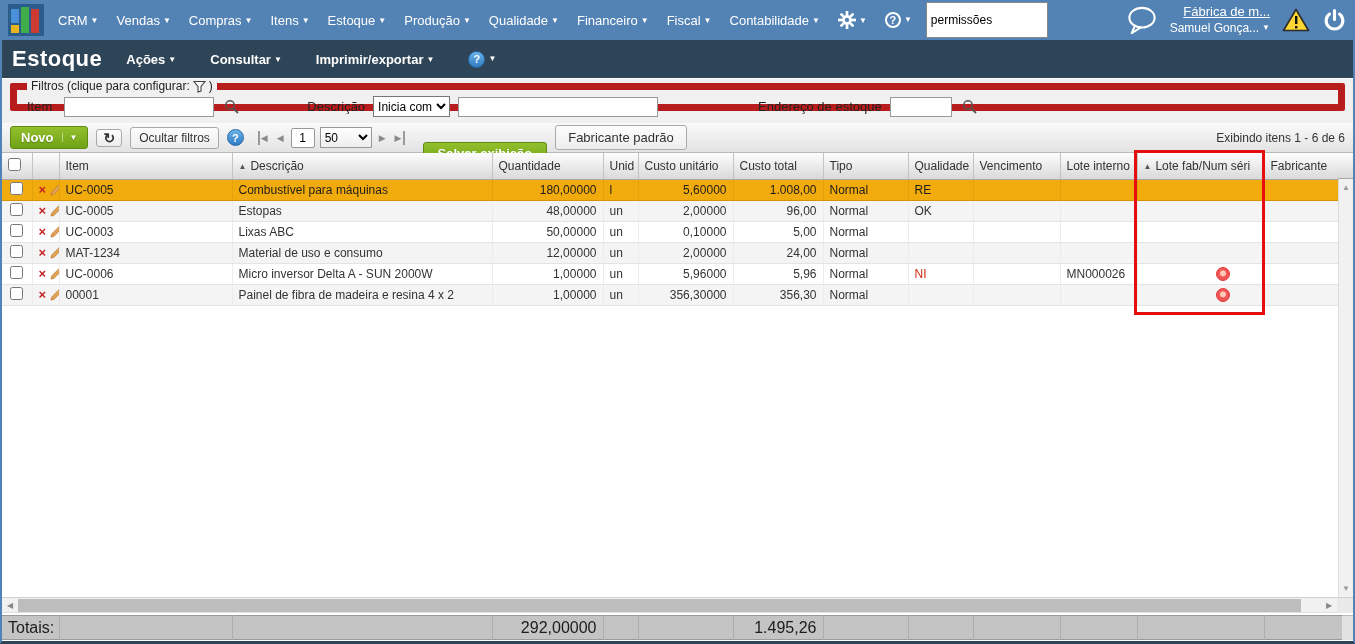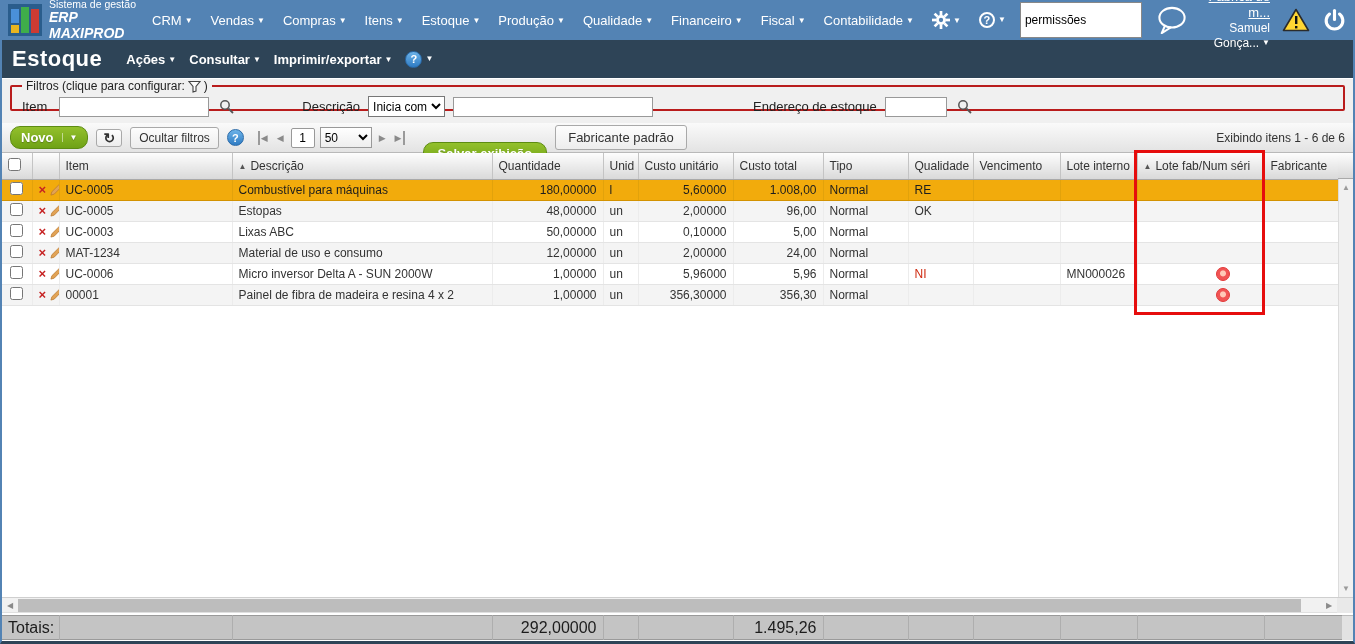--- a/index.html
+++ b/index.html
@@ -34,45 +34,45 @@
   .top-right { margin-left:auto; display:flex; align-items:center; gap:12px; }
   .chat-icon { cursor:pointer; display:inline-flex; }
   .user-block { text-align:right; line-height:1.25; cursor:pointer; }
   .user-block .company { color:#fff; font-size:13px; text-decoration:underline; }
   .user-block .uname { color:#fff; font-size:12px; }
   .warn-icon, .power-icon { cursor:pointer; display:inline-flex; }
 
   
   .pageheader { height:38px; background:#2e4457; display:flex; align-items:center; padding:0 10px; gap:24px; }
   .page-title { color:#fff; font-size:22px; font-weight:bold; letter-spacing:.5px; }
-  .ph-menus { display:flex; align-items:center; gap:13px; }
+  .ph-menus { display:flex; align-items:center; gap:34px; }
   .ph-menu { color:#fff; font-size:13px; font-weight:bold; cursor:pointer; }
   .help-blue { width:17px; height:17px; border-radius:50%; background:linear-gradient(#6db3e8,#2f7cc4);
                color:#fff; font-weight:bold; font-size:11px; display:inline-flex; align-items:center;
                justify-content:center; border:1px solid #2a6aa8; cursor:pointer; }
 
   
   .filters { height:44px; background:#f0f0f0; padding:0 8px; position:relative; }
-  .filters fieldset { border:2px solid #b91c1c; border-radius:2px; height:32px; margin-top:1px; padding:2px 10px; }
+  .filters fieldset { border:7px solid #b91c1c; border-radius:2px; height:32px; margin-top:1px; padding:2px 10px; }
   .filters legend { font-size:12px; color:#222; padding:0 4px; display:flex; align-items:center; gap:3px; }
   .funnel { display:inline-flex; cursor:pointer; }
   .filter-row { display:flex; align-items:center; gap:8px; margin-top:1px; }
   .flabel { font-size:13px; color:#222; white-space:nowrap; }
   .ftext { height:20px; border:1px solid #999; font-family:inherit; font-size:12px; padding:1px 4px; background:#fff; }
   .f-item { width:150px; margin-left:4px; }
   .f-desc { width:200px; }
   .f-end { width:62px; }
   .fselect { height:21px; font-family:inherit; font-size:12px; border:1px solid #777; background:#fff; }
   .mag { display:inline-flex; cursor:pointer; margin-left:2px; }
   .gap-lg { width:52px; } .gap-md { width:24px; }
 
   
   .toolbar { height:30px; background:linear-gradient(#fafafa,#e3e3e3); border-bottom:1px solid #b9b9b9;
              display:flex; align-items:center; padding:0 8px; gap:8px; }
-  .btn-green { background:linear-gradient(#93c02c,#6fa216); border:1px solid #5d8c12; border-radius:10px;
+  .btn-green { background:linear-gradient(#93c02c,#6fa216); border:1px solid #5d8c12; border-radius:3px;
                color:#fff; font-weight:bold; font-size:13px; padding:3px 10px; cursor:pointer; display:flex;
                align-items:center; gap:8px; text-shadow:0 1px 1px rgba(0,0,0,.25); }
   .btn-green .split { border-left:1px solid rgba(255,255,255,.5); padding-left:7px; font-size:8px; }
   .btn-plain { background:linear-gradient(#fdfdfd,#ededed); border:1px solid #a9a9a9; border-radius:3px;
                font-size:12px; color:#333; padding:3px 8px; cursor:pointer; font-family:inherit; }
   .refresh-btn { font-size:14px; font-weight:bold; line-height:12px; padding:2px 6px; }
   .pager { display:flex; align-items:center; gap:5px; margin-left:6px; }
   .pg-arrow { color:#8a8a8a; font-size:9px; cursor:pointer; padding:2px; }
   .pg-bar { border-left:2px solid #9a9a9a; padding-left:1px; }
   .pg-bar-r { border-right:2px solid #9a9a9a; padding-right:1px; }
@@ -131,24 +131,20 @@
       <div class="lb-col">
           <div class="lb-blue"></div>
           <div class="lb-yellow"></div>
         </div>
       <div class="lb-col">
           <div class="lb-green"></div>
         </div>
       <div class="lb-col">
           <div class="lb-red"></div>
         </div>
-    </div>
-    <div class="logo-text">
-      <div class="small">Sistema de gestão</div>
-      <div class="big">ERP MAXIPROD</div>
     </div>
   </div>
   <nav class="topnav">
     <span class="menu"><span>CRM</span><span class="caret">▼</span></span>
     <span class="menu"><span>Vendas</span><span class="caret">▼</span></span>
     <span class="menu"><span>Compras</span><span class="caret">▼</span></span>
     <span class="menu"><span>Itens</span><span class="caret">▼</span></span>
     <span class="menu"><span>Estoque</span><span class="caret">▼</span></span>
     <span class="menu"><span>Produção</span><span class="caret">▼</span></span>
     <span class="menu"><span>Qualidade</span><span class="caret">▼</span></span>

